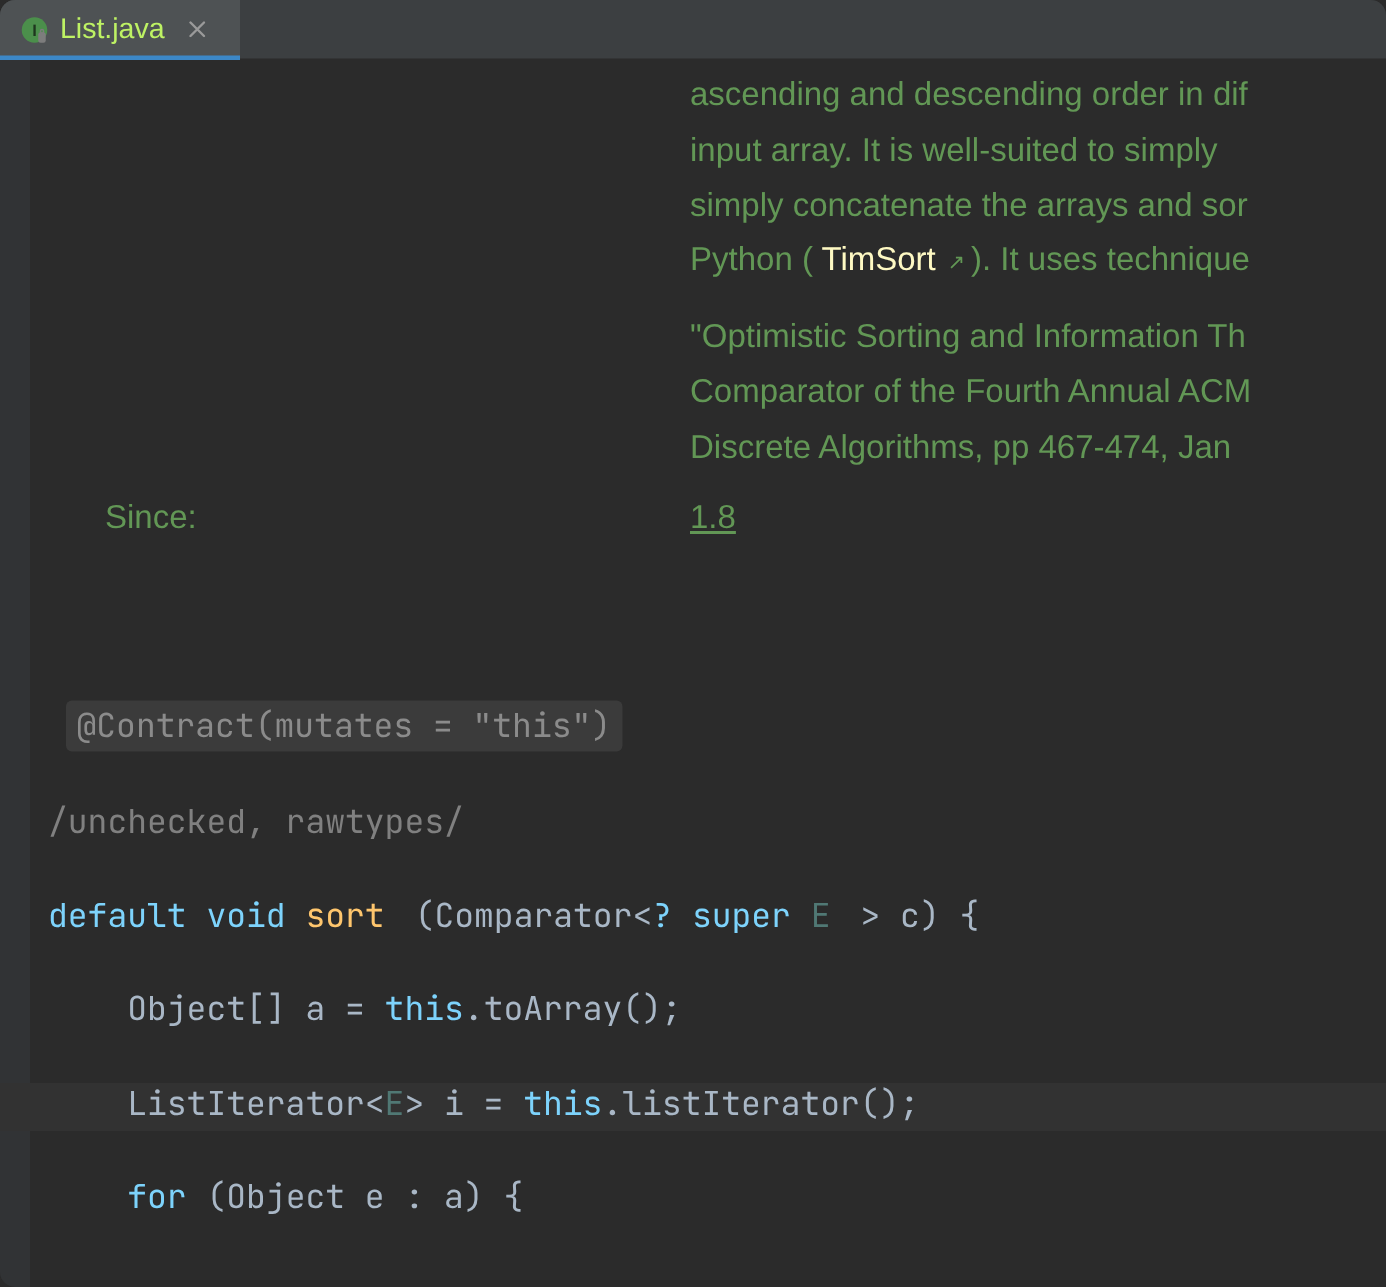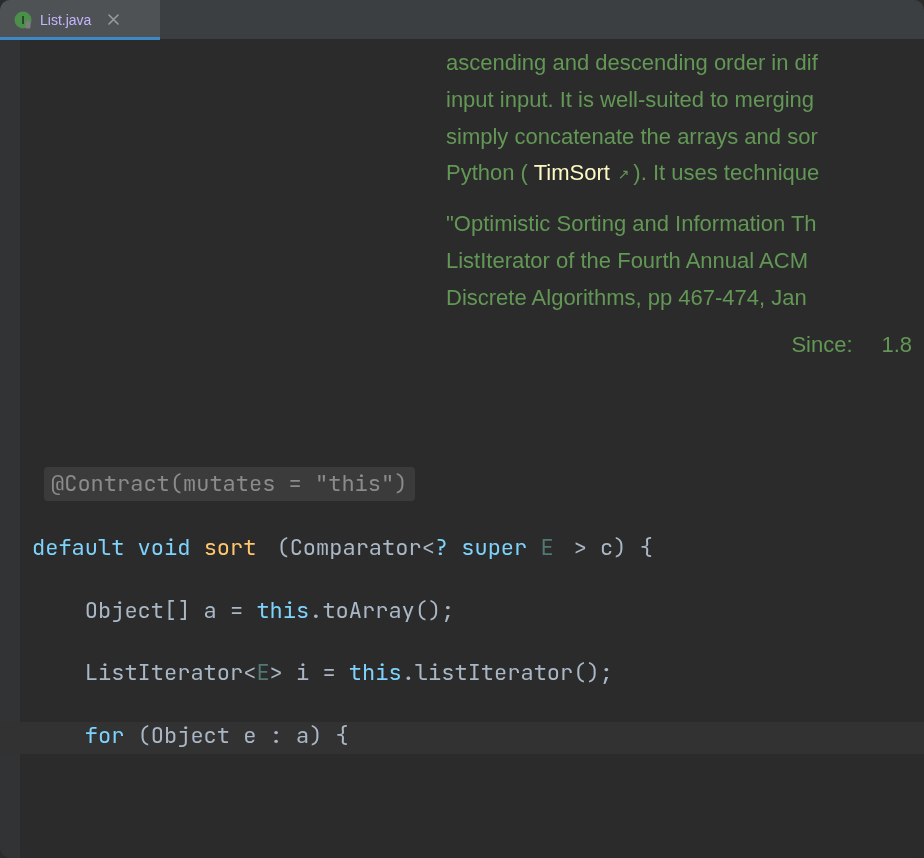--- a/index.html
+++ b/index.html
@@ -48,22 +48,22 @@
   }
   .file-icon {
     width: 18px; height: 18px;
     position: relative;
     display: inline-flex;
     align-items: center;
     justify-content: center;
   }
   .file-icon svg { display:block; }
   .tab-label {
-    color: #c4b5fd;
-    font-size: 14px;
+    color: #bef264;
+    font-size: 19px;
   }
   .tab-close {
     margin-left: 6px;
     color: #8e8e8e;
     font-size: 16px;
     line-height: 1;
     display: inline-flex;
     align-items: center;
     justify-content: center;
     width: 16px; height: 16px;
@@ -77,21 +77,21 @@
   .gutter {
     position: absolute;
     left: 0; top: 0; bottom: 0;
     width: 20px;
     background: #313335;
   }
 
   
   .javadoc {
     position: absolute;
-    left: 24px;
+    left: 38px;
     right: 0;
     top: 8px;
     padding: 0 12px 20px 12px;
     color: #629755;
     font-size: 22px;
     line-height: 1.4;
   }
   .javadoc p { margin-bottom: 6px; }
   .javadoc .linklike {
     color: #fef9c3;
@@ -104,28 +104,29 @@
     top: -1px;
   }
   .jd-body {
     margin-left: 410px;
     white-space: nowrap;
     overflow: hidden;
   }
   .jd-row {
     display: flex;
     margin-top: 10px;
-    justify-content: flex-end;
   }
   .jd-key {
     width: 90px;
     flex: 0 0 auto;
     margin-left: 20px;
   }
   .jd-val {
+    margin-left: 300px;
+    text-decoration: underline;
   }
 
   
   .code {
     position: absolute;
     left: 32px;
     right: 0;
     top: 302px;
     font-family: "JetBrains Mono", Menlo, Consolas, "DejaVu Sans Mono", monospace;
     font-size: 22px;
@@ -188,38 +189,39 @@
       <div class="tab-underline"></div>
     </div>
   </div>
 
   <div class="editor">
     <div class="gutter"></div>
 
     <div class="javadoc">
       <div class="jd-body">
         <p>ascending and descending order in dif</p>
-        <p>input input. It is well-suited to merging</p>
+        <p>input array. It is well-suited to simply</p>
         <p>simply concatenate the arrays and sor</p>
         <p><span>Python ( </span><span class="linklike">TimSort</span><span class="ext-icon"> ↗ </span><span>). It uses technique</span></p>
         <p style="height:8px"></p>
         <p>"Optimistic Sorting and Information Th</p>
-        <p>ListIterator of the Fourth Annual ACM</p>
+        <p>Comparator of the Fourth Annual ACM</p>
         <p>Discrete Algorithms, pp 467-474, Jan</p>
       </div>
       <div class="jd-row">
         <div class="jd-key">Since:</div>
         <div class="jd-val">1.8</div>
       </div>
     </div>
 
     <div class="code">
       <div class="hl-line" style="top: 380px;"></div>
       <div class="code-inner">
 <span class="line"><span class="annot-bg">@Contract(mutates = "this")</span></span>
+<span class="line"><span class="fold">/unchecked, rawtypes/</span></span>
 <span class="line"><span class="kw">default</span> <span class="kw">void</span> <span class="mname">sort</span><span class="paren">(Comparator&lt;</span><span class="kw">?</span> <span class="kw">super</span> <span class="typeparam">E</span><span class="paren">&gt; c) {</span></span>
 <span class="line"><span>    Object[] a = </span><span class="kw">this</span><span>.toArray();</span></span>
 <span class="line"><span>    ListIterator&lt;</span><span class="typeparam">E</span><span>&gt; i = </span><span class="kw">this</span><span>.listIterator();</span></span>
 <span class="line">    <span class="kw">for</span><span> (Object e : a) {</span></span>
 
 
 
 
       </div>
     </div>

